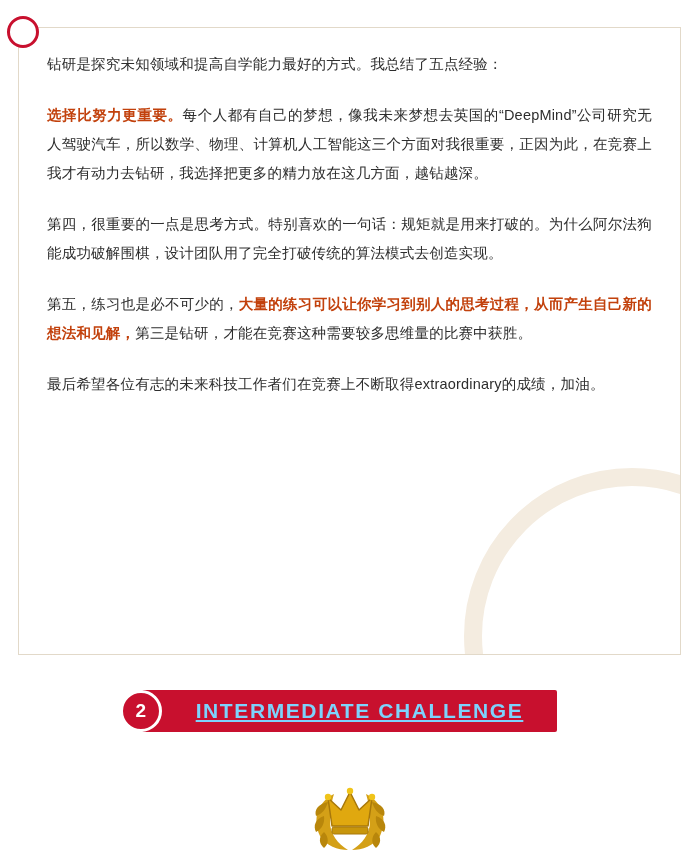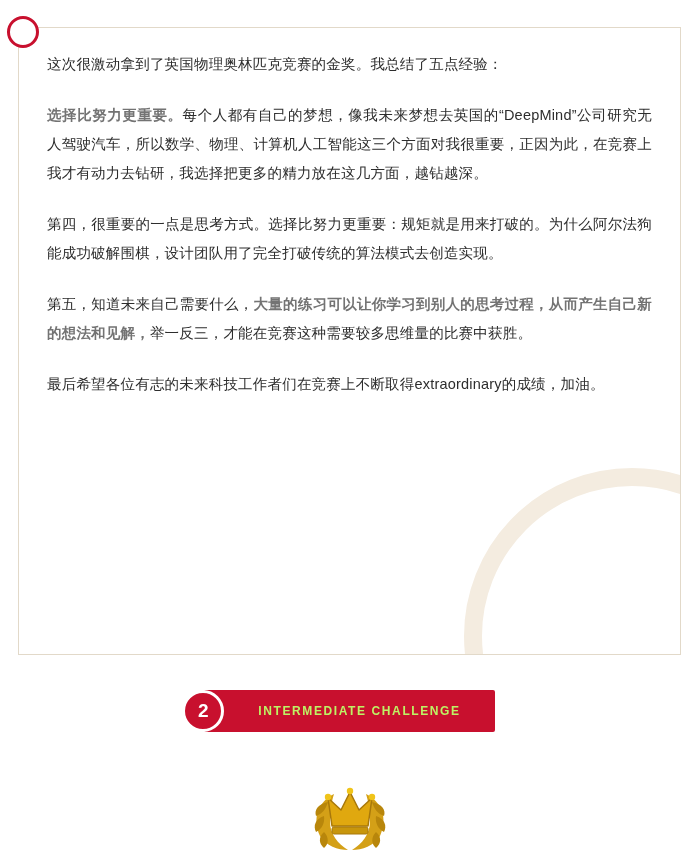--- a/index.html
+++ b/index.html
@@ -71,21 +71,21 @@
     margin: 0 0 22px 0;
     font-size: 14.5px;
     line-height: 29px;
     color: #2d2d2d;
     text-align: justify;
     letter-spacing: 0.2px;
   }
   p.para:last-child { margin-bottom: 0; }
 
   .hl {
-    color: #737373;
+    color: #c2410c;
     font-weight: bold;
   }
 
   
   .banner-wrap {
     position: absolute;
     left: 0;
     top: 690px;
     width: 699px;
     display: flex;
@@ -95,25 +95,26 @@
   .banner {
     position: relative;
     display: flex;
     align-items: center;
     background: #c8102e;
     height: 42px;
     padding: 0 34px 0 54px;
     border-radius: 2px;
   }
   .banner-text {
-    color: #bef264;
-    font-size: 12px;
+    color: #7dd3fc;
+    font-size: 21px;
     font-weight: bold;
     letter-spacing: 1.6px;
     white-space: nowrap;
+    text-decoration: underline;
   }
   .banner-num {
     position: absolute;
     left: -22px;
     top: 50%;
     transform: translateY(-50%);
     width: 42px;
     height: 42px;
     border-radius: 50%;
     background: #c8102e;
@@ -143,35 +144,35 @@
 <body>
 
 <div class="page">
 
   <div class="corner-ring"></div>
 
   <div class="card">
     <div class="card-inner">
 
       <p class="para">
-        <span>这次很激动拿到了英国物理奥林匹克竞赛的金奖。我总结了五点经验：</span>
+        <span>钻研是探究未知领域和提高自学能力最好的方式。我总结了五点经验：</span>
       </p>
 
       <p class="para">
         <span class="hl">选择比努力更重要。</span><span>每个人都有自己的梦想，像我未来梦想去英国的“DeepMind”公司研究无人驾驶汽车，所以数学、物理、计算机人工智能这三个方面对我很重要，正因为此，在竞赛上我才有动力去钻研，我选择把更多的精力放在这几方面，越钻越深。</span>
       </p>
 
 
 
       <p class="para">
-        <span>第四，很重要的一点是思考方式。选择比努力更重要：规矩就是用来打破的。为什么阿尔法狗能成功破解围棋，设计团队用了完全打破传统的算法模式去创造实现。</span>
-      </p>
-
-      <p class="para">
-        <span>第五，知道未来自己需要什么，</span><span class="hl">大量的练习可以让你学习到别人的思考过程，从而产生自己新的想法和见解，</span><span>举一反三，才能在竞赛这种需要较多思维量的比赛中获胜。</span>
+        <span>第四，很重要的一点是思考方式。特别喜欢的一句话：规矩就是用来打破的。为什么阿尔法狗能成功破解围棋，设计团队用了完全打破传统的算法模式去创造实现。</span>
+      </p>
+
+      <p class="para">
+        <span>第五，练习也是必不可少的，</span><span class="hl">大量的练习可以让你学习到别人的思考过程，从而产生自己新的想法和见解，</span><span>第三是钻研，才能在竞赛这种需要较多思维量的比赛中获胜。</span>
       </p>
 
       <p class="para">
         <span>最后希望各位有志的未来科技工作者们在竞赛上不断取得extraordinary的成绩，加油。</span>
       </p>
 
     </div>
   </div>
 
   <div class="banner-wrap">

